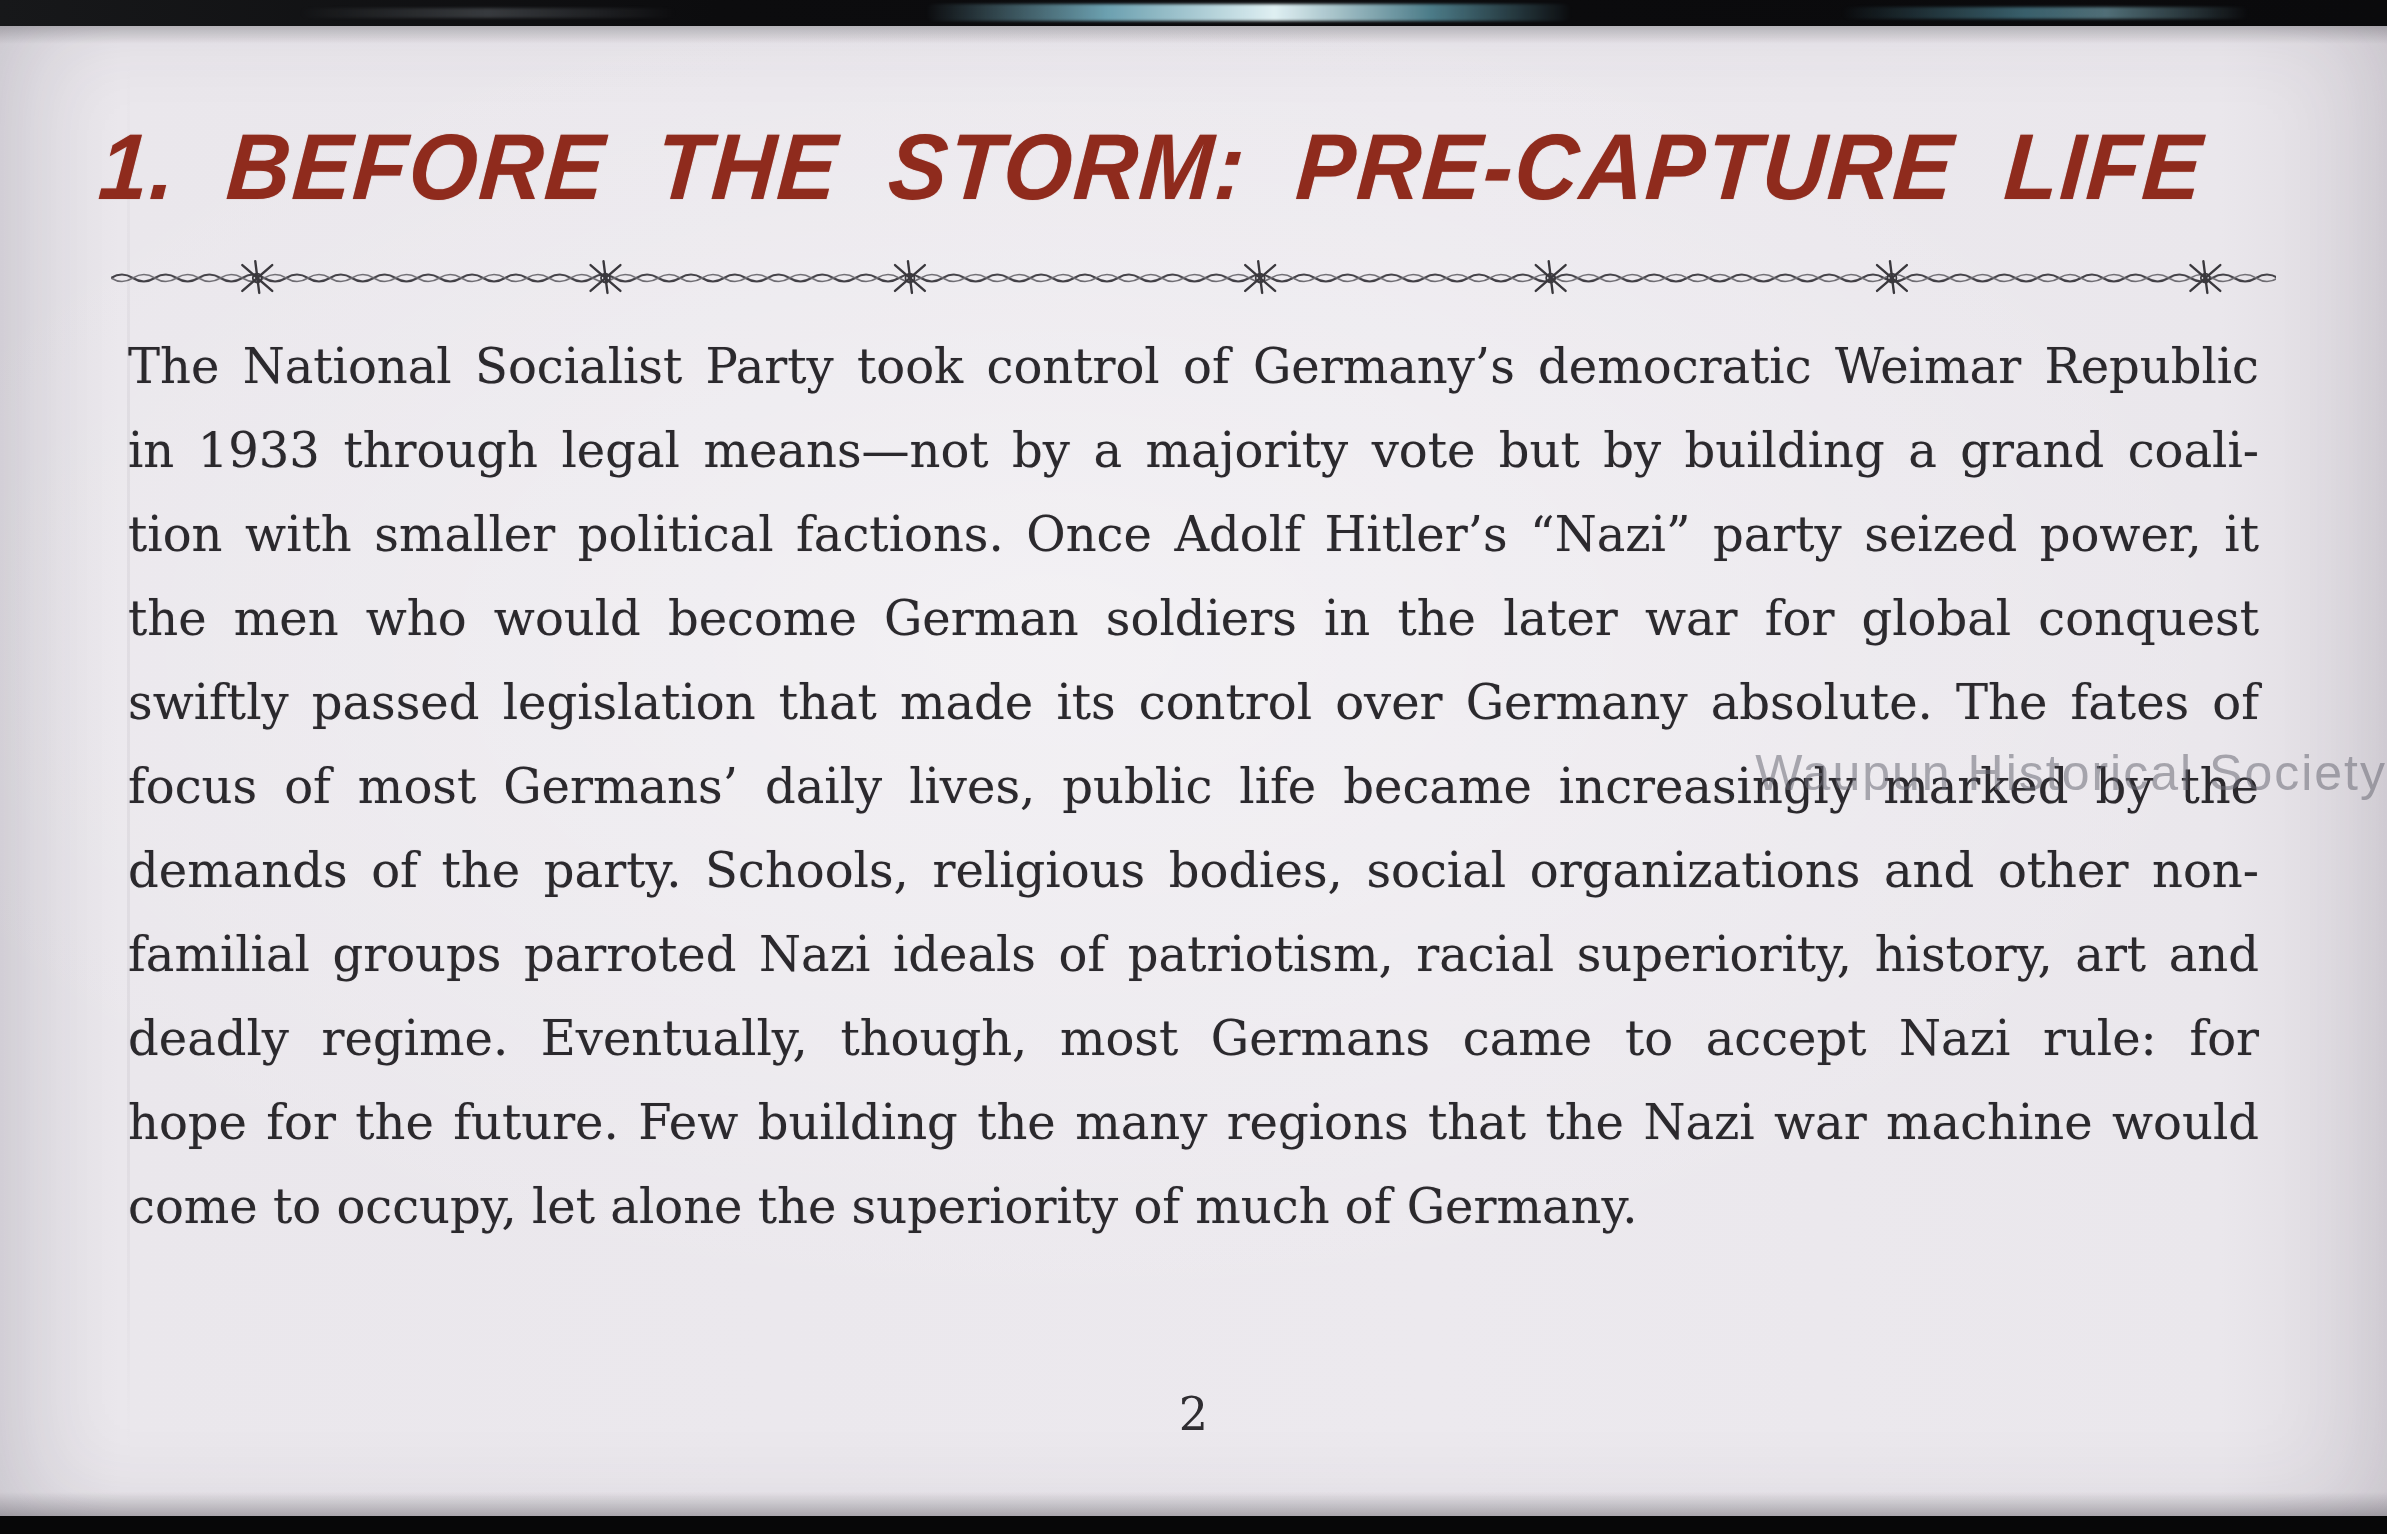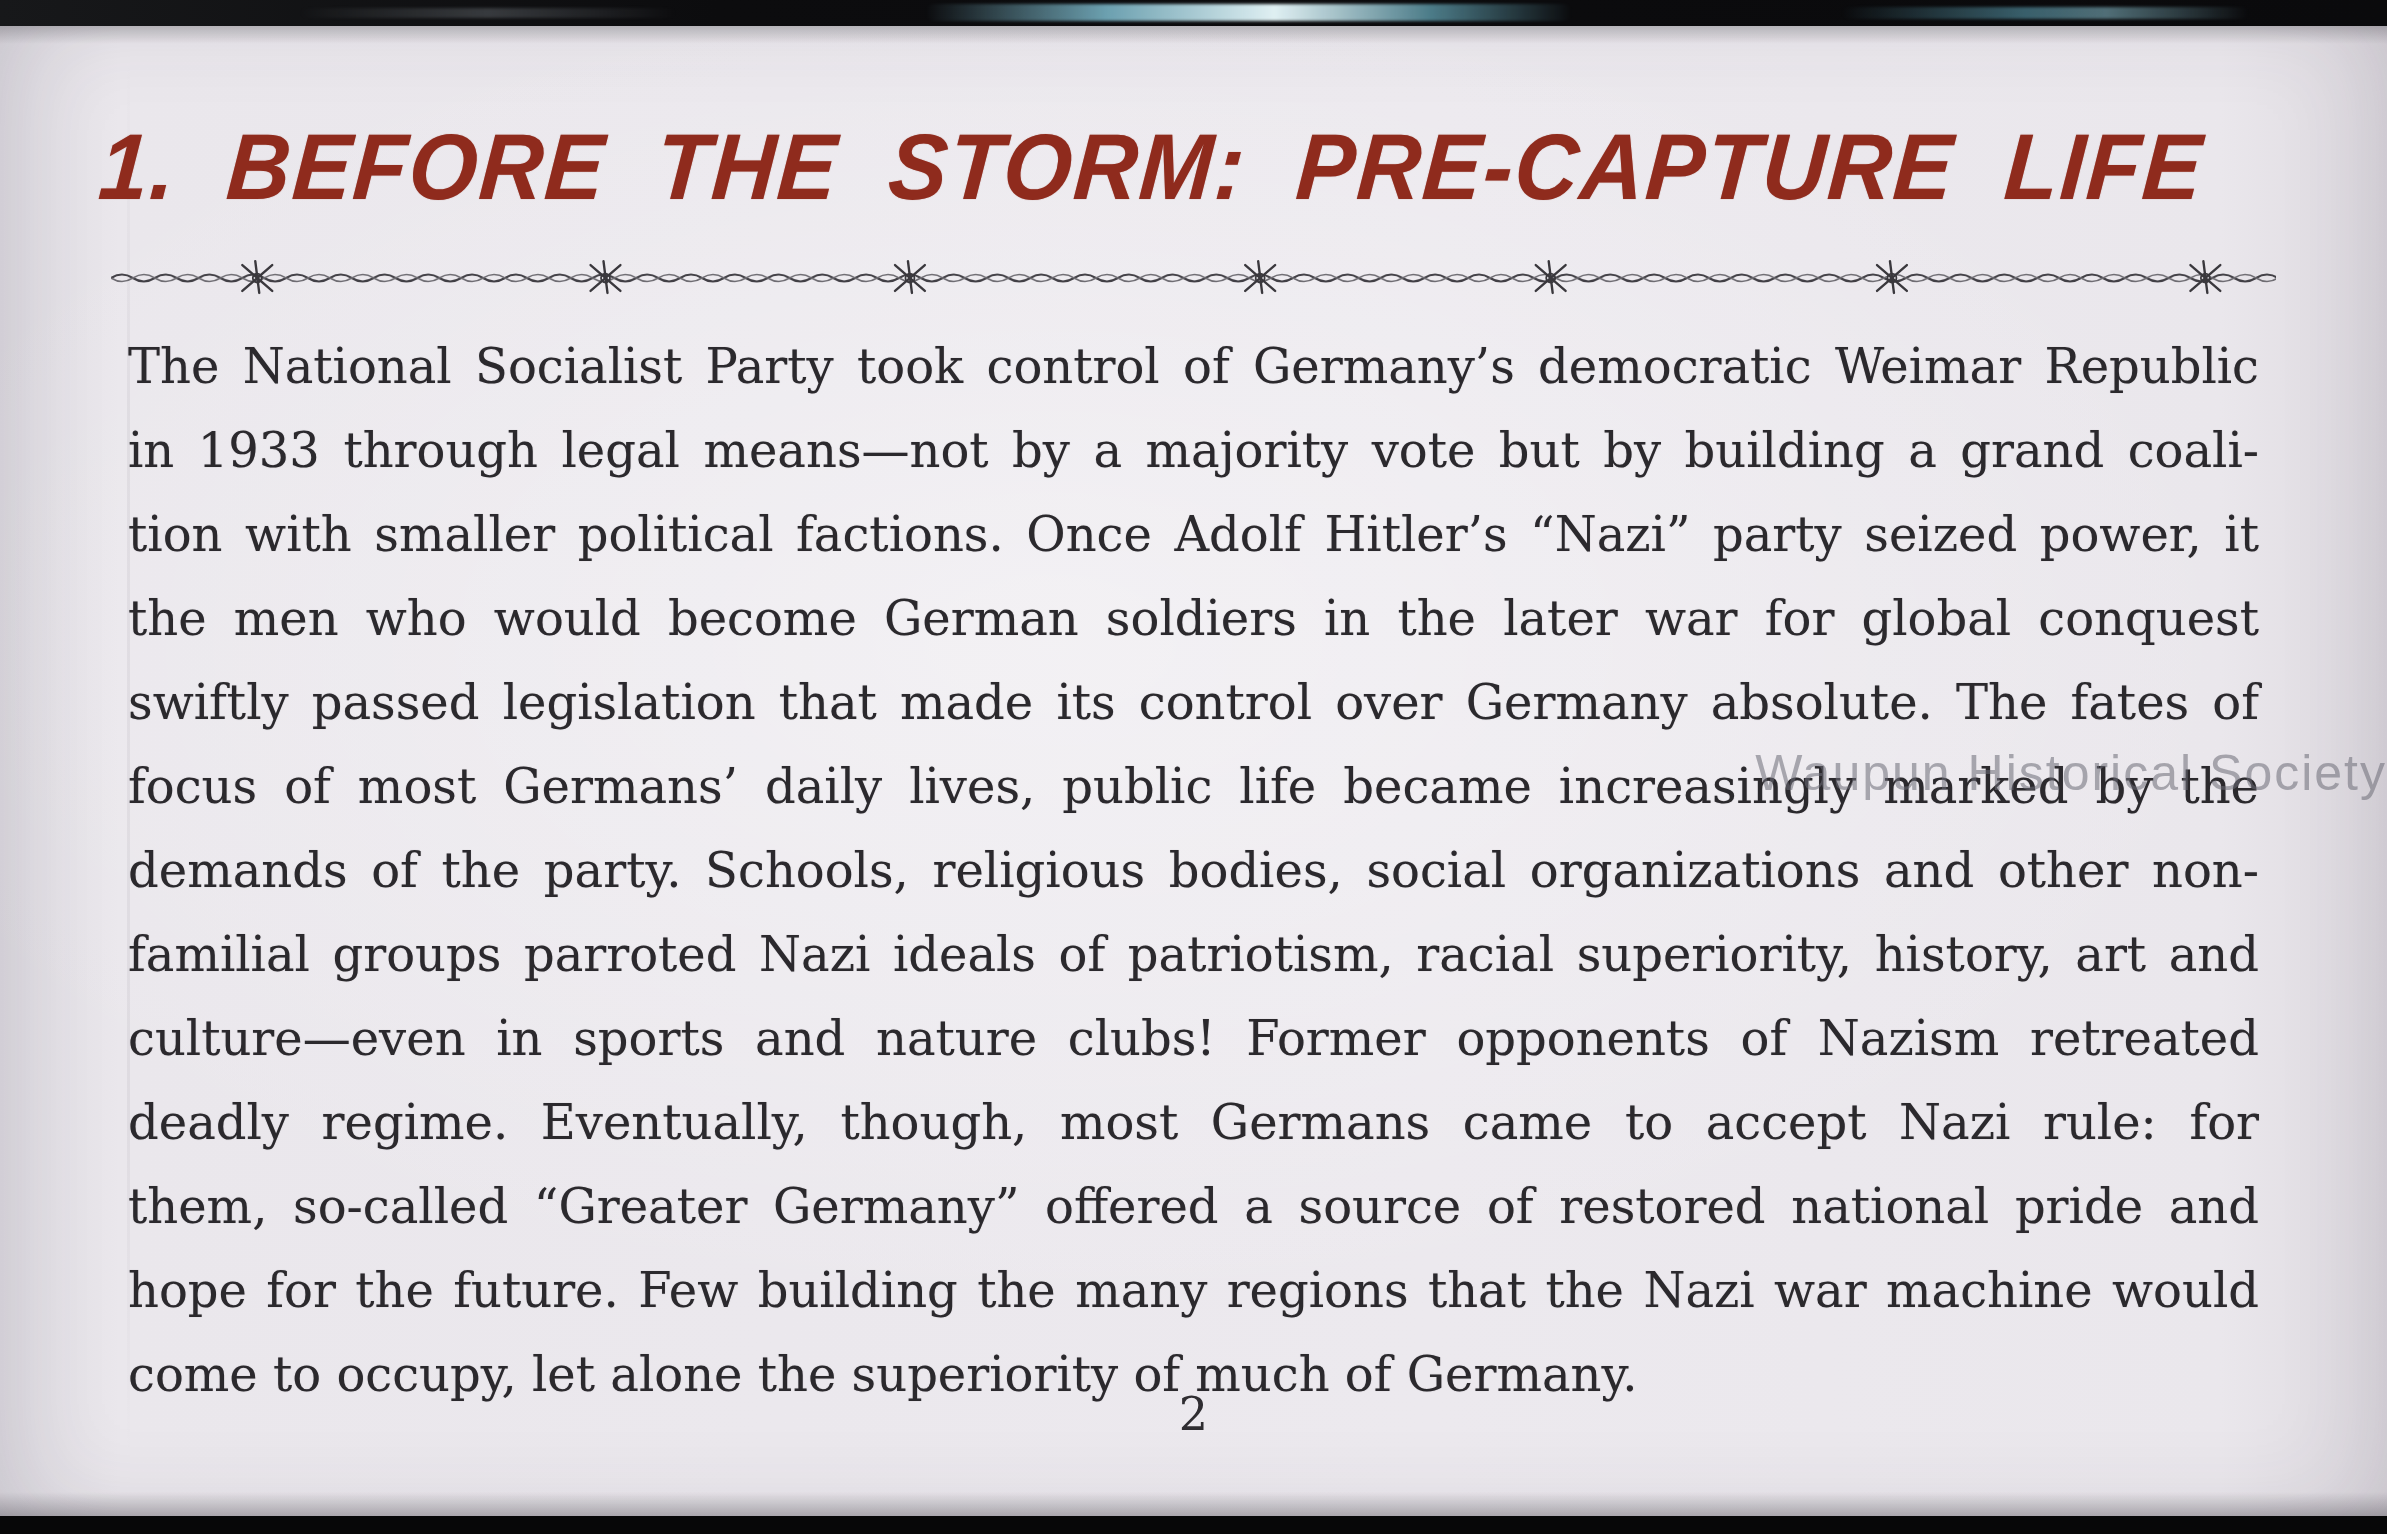--- a/index.html
+++ b/index.html
@@ -154,23 +154,21 @@
 
   <div class="body-text">
       <p class="line">The National Socialist Party took control of Germany’s democratic Weimar Republic</p>
       <p class="line">in 1933 through legal means—not by a majority vote but by building a grand coali-</p>
       <p class="line">tion with smaller political factions. Once Adolf Hitler’s “Nazi” party seized power, it</p>
       <p class="line">the men who would become German soldiers in the later war for global conquest</p>
       <p class="line">swiftly passed legislation that made its control over Germany absolute. The fates of</p>
       <p class="line">focus of most Germans’ daily lives, public life became increasingly marked by the</p>
       <p class="line">demands of the party. Schools, religious bodies, social organizations and other non-</p>
       <p class="line">familial groups parroted Nazi ideals of patriotism, racial superiority, history, art and</p>
-      <p class="line">culture—even in sports and nature clubs! Former opponents of Nazism retreated</p>
       <p class="line">deadly regime. Eventually, though, most Germans came to accept Nazi rule: for</p>
-      <p class="line">them, so-called “Greater Germany” offered a source of restored national pride and</p>
       <p class="line">hope for the future. Few building the many regions that the Nazi war machine would</p>
       <p class="line">come to occupy, let alone the superiority of much of Germany.</p>
     </div>
 
   <div class="watermark">Waupun Historical Society</div>
 
   <div class="page-number">2</div>
 
   <div class="strip-bottom"></div>
 

